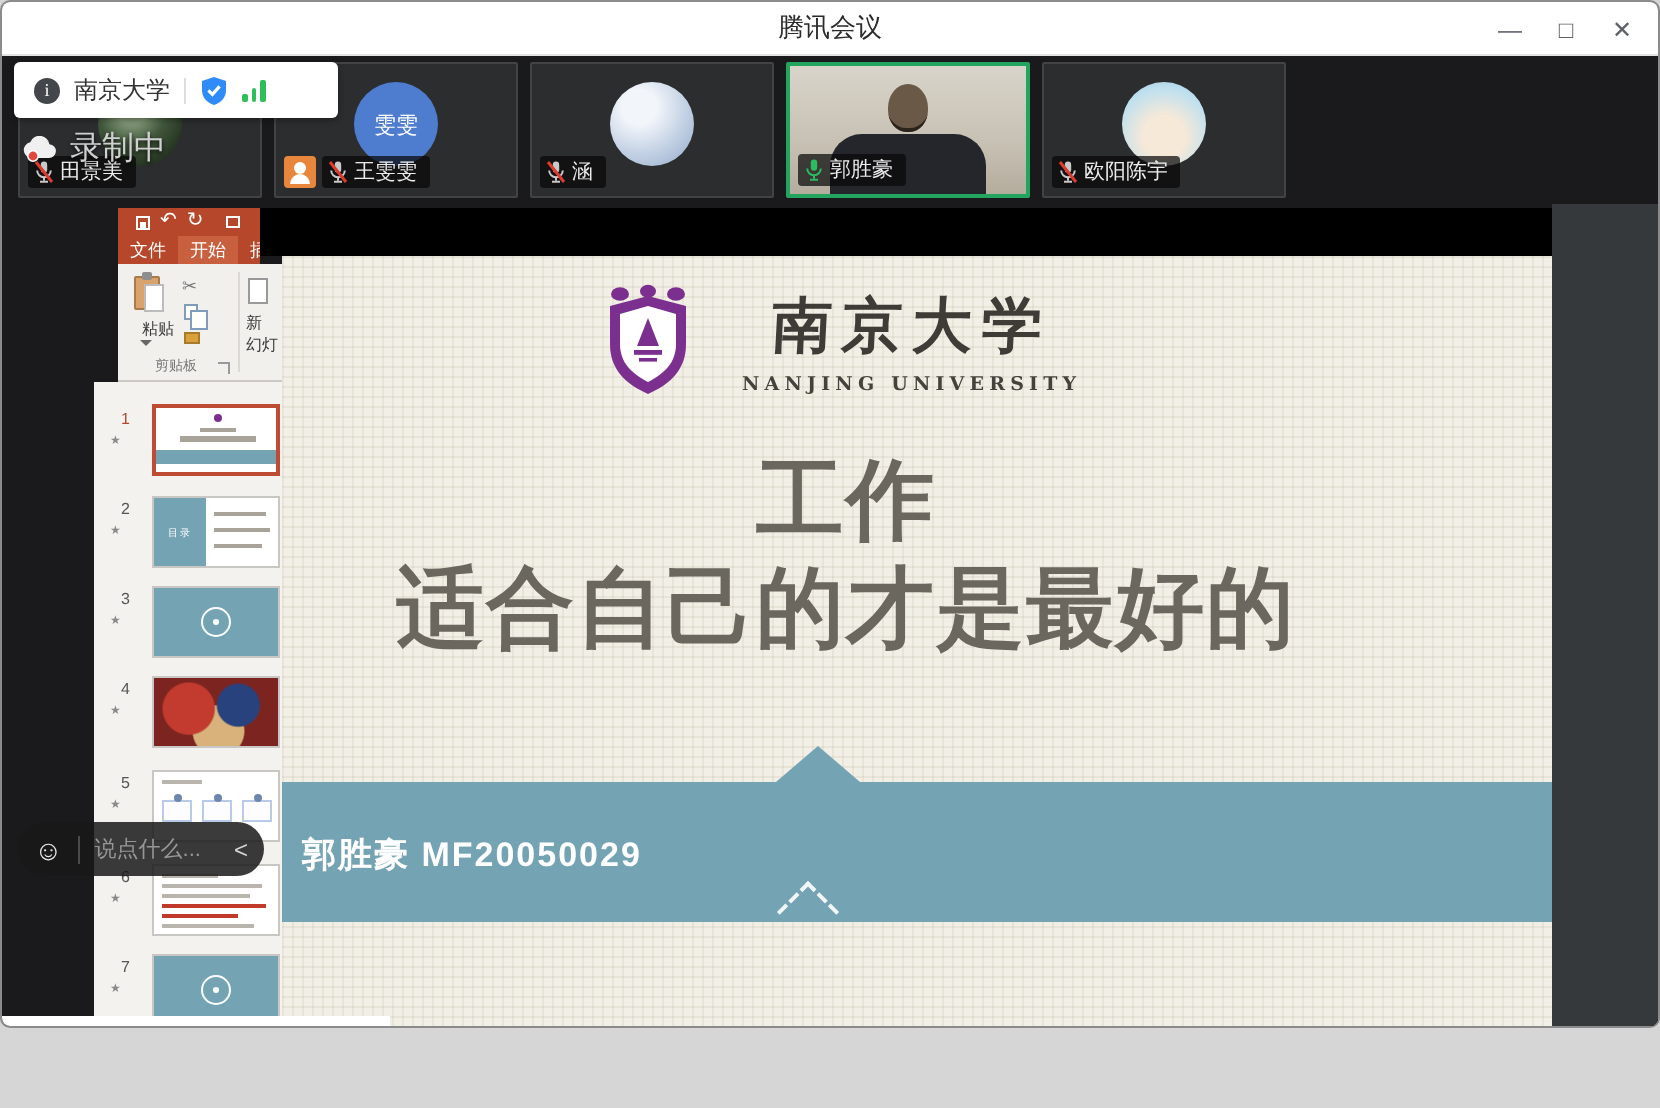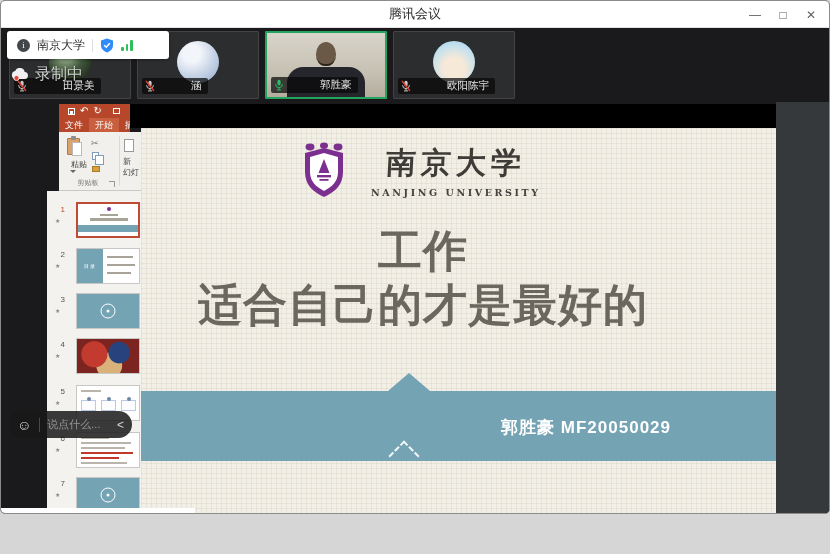--- a/index.html
+++ b/index.html
@@ -20,21 +20,21 @@
   .av{position:absolute;left:50%;top:9px;transform:translateX(-50%);width:42px;height:42px;border-radius:50%;}
   .av-photo1{background:radial-gradient(circle at 40% 35%,#7e9474 0 18%,#41573c 45%,#22301e 80%);}
   .av-blue{background:#4e7ccf;display:flex;align-items:center;justify-content:center;color:#fff;font-size:11px;}
   .av-marble{background:radial-gradient(circle at 35% 30%,#f2f5fa 0 22%,#c7d4e6 55%,#9db3d0 90%);}
   .av-cat{background:radial-gradient(circle at 50% 65%,#f7e9d8 0 30%,#bfe0ef 70%,#9ecbe0);}
   .av-leopard{background:radial-gradient(circle at 45% 40%,#d8b457 0 22%,#8a7a3a 55%,#35301f 90%);}
   .video{position:absolute;inset:0;background:linear-gradient(180deg,#d9d4ca 0%,#c7c1b4 60%,#b4ad9e 100%);}
   .v-head{position:absolute;left:50%;top:9px;transform:translateX(-50%);width:20px;height:24px;border-radius:50% 50% 46% 46%;background:#6a5947;box-shadow:0 -3px 0 -1px #2c241c inset;}
   .v-body{position:absolute;left:50%;bottom:-4px;transform:translateX(-50%);width:78px;height:34px;border-radius:16px 16px 0 0;background:#24262c;}
   .pill{position:absolute;left:4px;bottom:4px;height:16px;display:flex;align-items:center;gap:3px;background:rgba(8,8,8,.72);border-radius:2px;padding:0 6px 0 3px;z-index:2;}
-  .pill .pname{font-size:10.5px;color:#ececec;white-space:nowrap;margin-left:33px;}
+  .pill .pname{font-size:10.5px;color:#ececec;white-space:nowrap;}
   .hostbadge{position:absolute;left:4px;bottom:4px;width:16px;height:16px;background:#e8863b;border-radius:2px;z-index:2;}
   .hostbadge:before{content:"";position:absolute;left:5px;top:3px;width:6px;height:6px;border-radius:50%;background:#fff;}
   .hostbadge:after{content:"";position:absolute;left:3px;bottom:2px;width:10px;height:5px;border-radius:5px 5px 0 0;background:#fff;}
   .pill.shift{left:23px;}
   
   .infobar{position:absolute;left:6px;top:3px;width:162px;height:28px;background:#fff;border-radius:3px;box-shadow:0 1px 3px rgba(0,0,0,.35);display:flex;align-items:center;gap:7px;padding:0 10px;z-index:10;}
   .i-info{width:13px;height:13px;border-radius:50%;background:#43474b;color:#fff;font-size:9px;display:flex;align-items:center;justify-content:center;font-family:"Liberation Serif","DejaVu Serif",serif;}
   .infobar .itxt{font-size:12px;color:#333;}
   .vdiv{width:1px;height:13px;background:#ddd;}
   .bars{display:flex;align-items:flex-end;gap:2px;height:11px;}
@@ -48,21 +48,21 @@
   .slide{position:absolute;left:140px;top:100px;width:635px;height:401px;background-color:#f2efe7;
     background-image:linear-gradient(rgba(180,168,140,.16) 1px,transparent 1px),linear-gradient(90deg,rgba(180,168,140,.16) 1px,transparent 1px);
     background-size:5px 5px;overflow:hidden;}
   .logo-row{position:absolute;left:162px;top:14px;display:flex;align-items:center;gap:26px;}
   .logo-texts{display:flex;flex-direction:column;align-items:center;}
   .logo-cn{font-family:"DejaVu Serif","Liberation Serif",serif;font-weight:bold;font-size:30px;letter-spacing:5px;color:#3f3c37;transform:skewX(-3deg);}
   .logo-en{margin-top:3px;font-family:"DejaVu Serif","Liberation Serif",serif;font-weight:bold;font-size:9.5px;letter-spacing:2.6px;color:#45423c;}
   .bigtitle{position:absolute;left:22px;top:96px;width:520px;text-align:center;font-weight:bold;color:#6b675f;font-size:44px;line-height:54px;letter-spacing:1px;}
   .band{position:absolute;left:0;top:263px;width:100%;height:70px;background:#74a3b4;}
   .band-tri{position:absolute;left:247px;top:245px;width:0;height:0;border-left:21px solid transparent;border-right:21px solid transparent;border-bottom:18px solid #74a3b4;}
-  .band-text{position:absolute;left:10px;top:288px;width:520px;text-align:right;color:#fff;font-size:17px;font-weight:bold;letter-spacing:1px;}
+  .band-text{position:absolute;left:10px;top:288px;width:520px;text-align:left;color:#fff;font-size:17px;font-weight:bold;letter-spacing:1px;}
   .dash-chev{position:absolute;left:252px;top:317px;width:22px;height:22px;border-top:2px dashed rgba(255,255,255,.9);border-left:2px dashed rgba(255,255,255,.9);transform:rotate(45deg);}
   
   .ppt-title{position:absolute;left:58px;top:76px;width:71px;height:14px;background:#b7472a;display:flex;align-items:center;gap:5px;padding:0 4px 0 9px;overflow:hidden;}
   .qa-save{width:7px;height:7px;border:1px solid #fff;position:relative;}
   .qa-save:after{content:"";position:absolute;left:1px;bottom:0;width:3px;height:3px;background:#fff;}
   .qa-arrow{color:#fff;font-size:10px;line-height:10px;}
   .qa-part{width:7px;height:6px;border:1px solid #fff;margin-left:6px;}
   .ppt-tabs{position:absolute;left:58px;top:90px;width:71px;height:14px;background:#b7472a;display:flex;align-items:stretch;overflow:hidden;}
   .ptab{color:#fff;font-size:9px;display:flex;align-items:center;padding:0 6px;white-space:nowrap;}
   .ptab.active{background:#c8603f;}
@@ -261,20 +261,34 @@
             <rect x="3.4" y="0.8" width="3.2" height="5.6" rx="1.6" fill="#c9c9c9"></rect>
             <path d="M1.6 5.2 a3.4 3.4 0 0 0 6.8 0" fill="none" stroke="#c9c9c9" stroke-width="1"></path>
             <line x1="5" y1="8.8" x2="5" y2="10.4" stroke="#c9c9c9" stroke-width="1"></line>
             <line x1="3" y1="10.9" x2="7" y2="10.9" stroke="#c9c9c9" stroke-width="1"></line>
             <line x1="1" y1="1" x2="9" y2="11" stroke="#dd3b2b" stroke-width="1.5"></line>
           </svg>
           <span class="pname">田景美</span>
         </div>
       </div>
 
+      <div class="tile">
+        <div class="av av-blue">雯雯</div>
+        <span class="hostbadge"></span>
+        <div class="pill shift">
+          <svg width="10" height="12" viewBox="0 0 10 12">
+            <rect x="3.4" y="0.8" width="3.2" height="5.6" rx="1.6" fill="#c9c9c9"></rect>
+            <path d="M1.6 5.2 a3.4 3.4 0 0 0 6.8 0" fill="none" stroke="#c9c9c9" stroke-width="1"></path>
+            <line x1="5" y1="8.8" x2="5" y2="10.4" stroke="#c9c9c9" stroke-width="1"></line>
+            <line x1="3" y1="10.9" x2="7" y2="10.9" stroke="#c9c9c9" stroke-width="1"></line>
+            <line x1="1" y1="1" x2="9" y2="11" stroke="#dd3b2b" stroke-width="1.5"></line>
+          </svg>
+          <span class="pname">王雯雯</span>
+        </div>
+      </div>
 
       <div class="tile">
         <div class="av av-marble"></div>
         <div class="pill">
           <svg width="10" height="12" viewBox="0 0 10 12">
             <rect x="3.4" y="0.8" width="3.2" height="5.6" rx="1.6" fill="#c9c9c9"></rect>
             <path d="M1.6 5.2 a3.4 3.4 0 0 0 6.8 0" fill="none" stroke="#c9c9c9" stroke-width="1"></path>
             <line x1="5" y1="8.8" x2="5" y2="10.4" stroke="#c9c9c9" stroke-width="1"></line>
             <line x1="3" y1="10.9" x2="7" y2="10.9" stroke="#c9c9c9" stroke-width="1"></line>
             <line x1="1" y1="1" x2="9" y2="11" stroke="#dd3b2b" stroke-width="1.5"></line>

